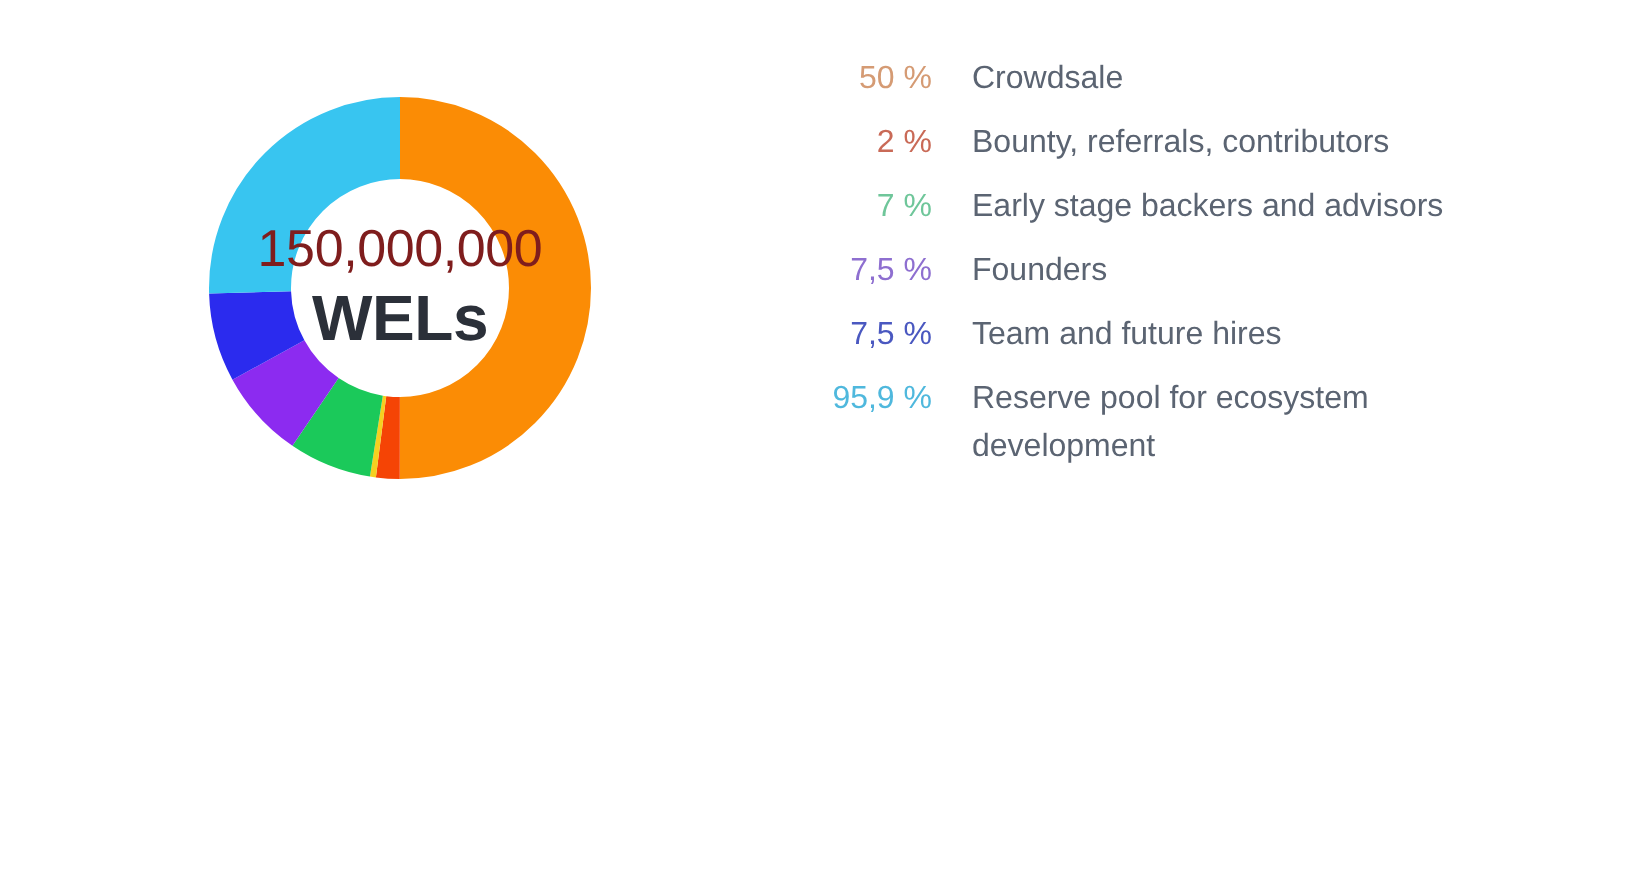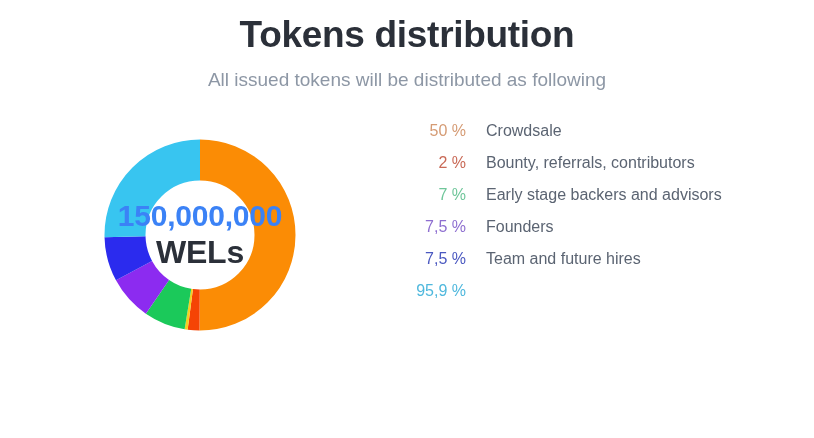--- a/index.html
+++ b/index.html
@@ -76,23 +76,23 @@
     top: 0;
     width: 232px;
     height: 232px;
     display: flex;
     flex-direction: column;
     align-items: center;
     justify-content: center;
     pointer-events: none;
   }
   .center-amount {
-    font-size: 30px;
-    font-weight: 700;
-    color: #3b82f6;
+    font-size: 26px;
+    font-weight: 400;
+    color: #7f1d1d;
     line-height: 1.15;
     letter-spacing: -0.2px;
     white-space: nowrap;
   }
   .center-unit {
     font-size: 32px;
     font-weight: 700;
     color: #2b3039;
     line-height: 1.2;
     letter-spacing: -0.2px;
@@ -125,24 +125,20 @@
     color: #5b6472;
     line-height: 1.5;
     max-width: 260px;
   }
 </style>
 </head>
 <body>
 
 <div class="page">
 
-  <div class="header">
-    <h1 class="title">Tokens distribution</h1>
-    <p class="subtitle">All issued tokens will be distributed as following</p>
-  </div>
 
   <div class="content">
 
     <div class="chart-wrap">
       <div class="donut">
         <svg viewBox="0 0 232 232">
           <g id="donut-segments">
               <circle cx="116" cy="116" r="75" fill="none" stroke="#fb8c05" stroke-width="41" stroke-dasharray="235.61944901923448 235.61944901923448" stroke-dashoffset="0" transform="rotate(-90 116 116)"></circle>
               <circle cx="116" cy="116" r="75" fill="none" stroke="#f54405" stroke-width="41" stroke-dasharray="9.42477796076938 461.81412007769956" stroke-dashoffset="-235.61944901923448" transform="rotate(-90 116 116)"></circle>
               <circle cx="116" cy="116" r="75" fill="none" stroke="#f5d020" stroke-width="41" stroke-dasharray="2.356194490192345 468.8827035482766" stroke-dashoffset="-245.04422698000386" transform="rotate(-90 116 116)"></circle>
@@ -175,17 +171,18 @@
         <div class="legend-row">
           <div class="legend-pct" style="color: rgb(142, 111, 208);">7,5 %</div>
           <div class="legend-label">Founders</div>
         </div>
         <div class="legend-row">
           <div class="legend-pct" style="color: rgb(74, 88, 192);">7,5 %</div>
           <div class="legend-label">Team and future hires</div>
         </div>
         <div class="legend-row">
           <div class="legend-pct" style="color: rgb(79, 184, 221);">95,9 %</div>
+          <div class="legend-label">Reserve pool for ecosystem development</div>
         </div>
       </div>
 
   </div>
 </div>
 
 </body></html>

